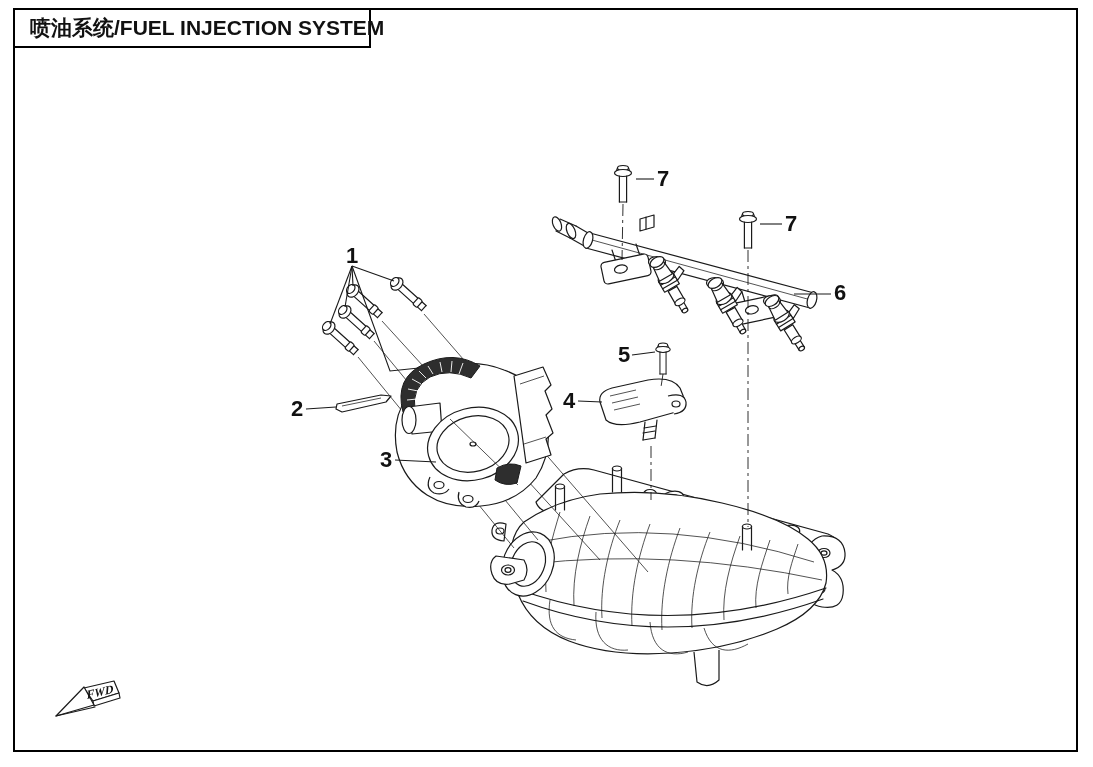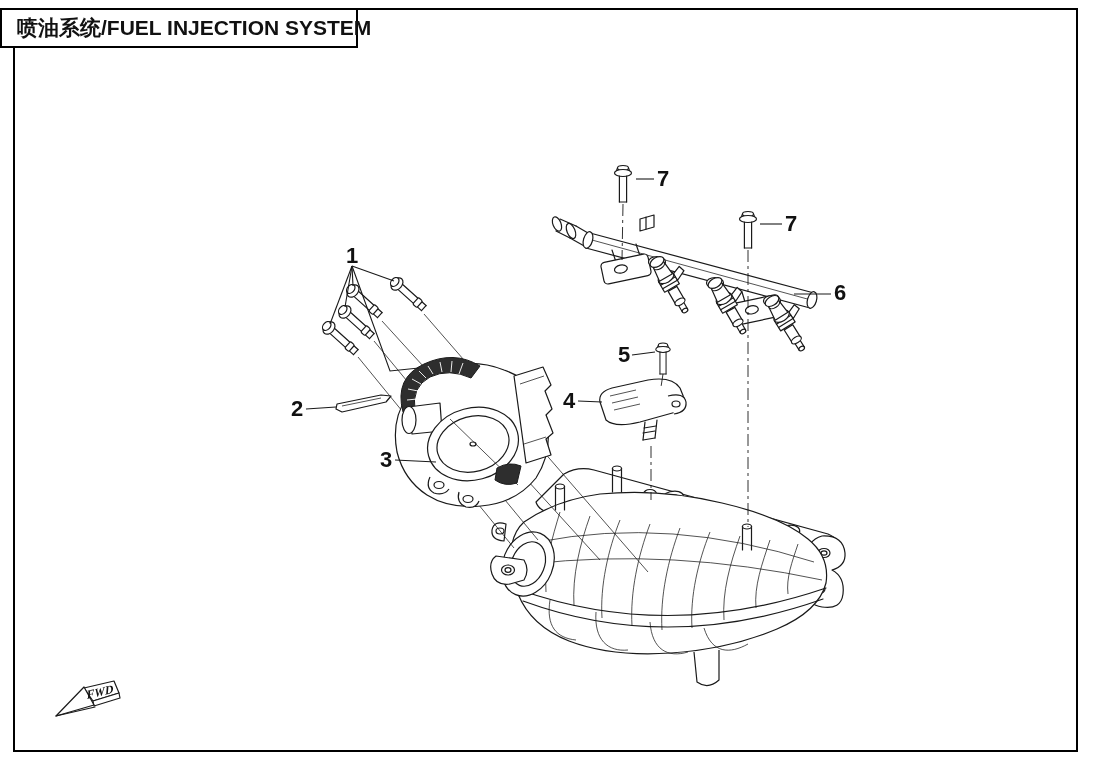--- a/index.html
+++ b/index.html
@@ -1,20 +1,20 @@
 <!DOCTYPE html>
 <html><head>
 <meta charset="utf-8">
 <style>
   html,body{margin:0;padding:0;background:#fff;}
   .page{position:relative;width:1093px;height:767px;background:#fff;overflow:hidden;
         font-family:"Liberation Sans",sans-serif;color:#111;}
   .page-border{position:absolute;left:13px;top:8px;width:1065px;height:744px;
         border:2px solid #000;box-sizing:border-box;}
-  .title-box{position:absolute;left:0;top:8px;width:358px;height:40px;
+  .title-box{position:absolute;left:13px;top:8px;width:358px;height:40px;
         border:2px solid #000;box-sizing:border-box;background:#fff;
         display:flex;align-items:center;padding-left:15px;}
   .title-box h1{margin:0;font-size:21px;font-weight:bold;letter-spacing:0;white-space:nowrap;}
   svg.diagram{position:absolute;left:0;top:0;}
   .ln{stroke:#1a1a1a;stroke-width:1.2;fill:none;stroke-linecap:round;stroke-linejoin:round;}
   .w{stroke:#1a1a1a;stroke-width:1.2;fill:#fff;stroke-linejoin:round;}
   .dk{stroke:#1a1a1a;stroke-width:1;fill:#2e2e2e;}
   .thin{stroke:#1a1a1a;stroke-width:0.75;fill:none;}
   .wl{stroke:#fff;stroke-width:0.9;fill:none;}
   .cl{stroke:#1a1a1a;stroke-width:1.1;fill:none;}

